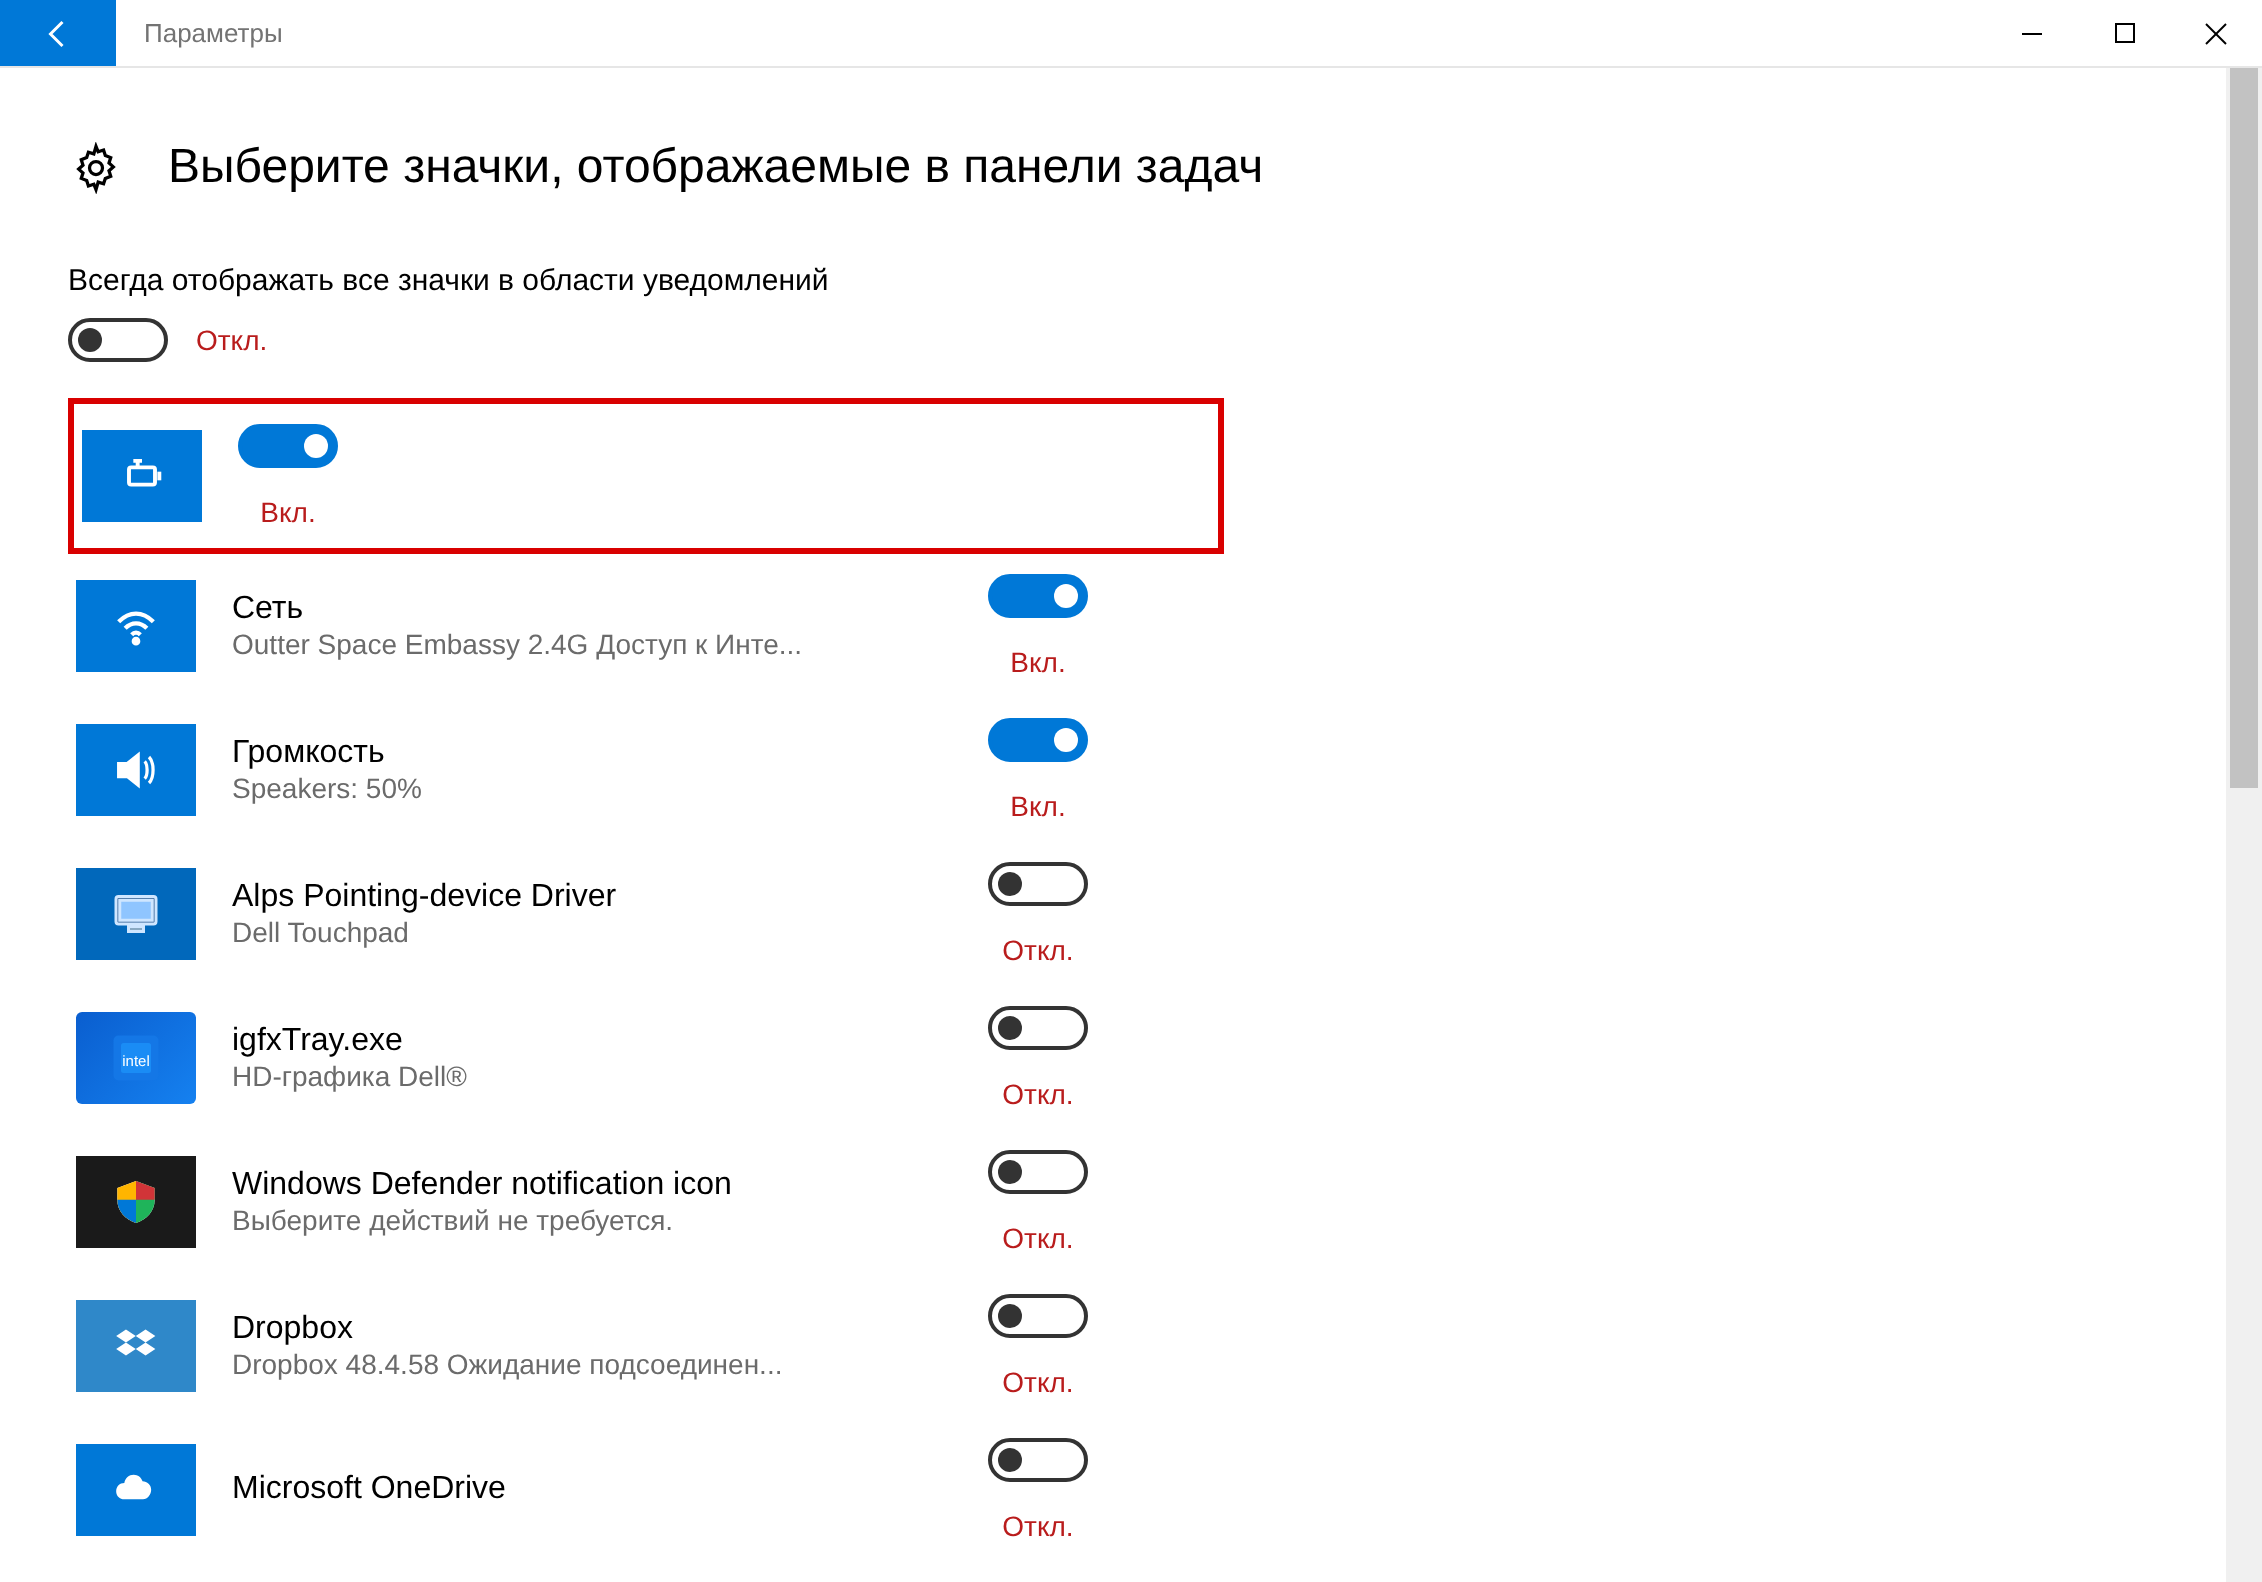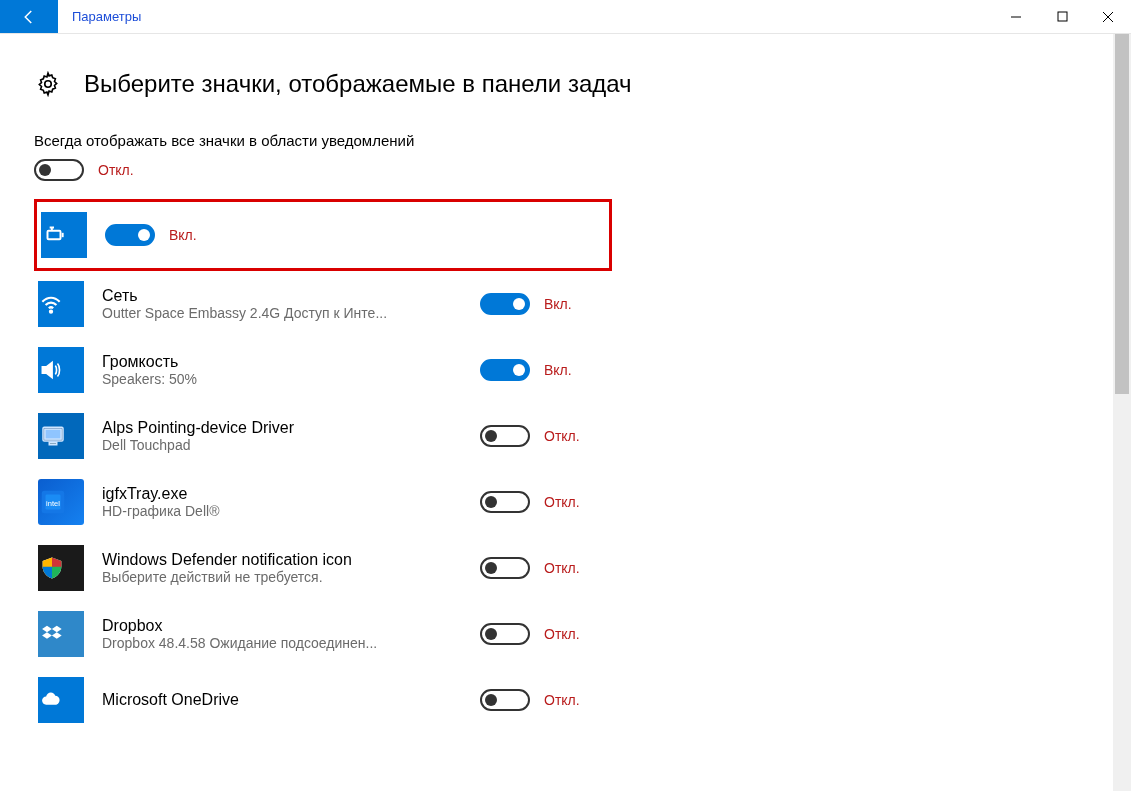--- a/index.html
+++ b/index.html
@@ -24,21 +24,21 @@
     align-items: center;
     justify-content: center;
     color: #fff;
   }
   .titlebar-title {
     flex: 0 0 auto;
     display: flex;
     align-items: center;
     padding-left: 14px;
     font-size: 13px;
-    color: #1d4ed8;
+    color: #737373;
   }
   .titlebar-spacer { flex: 1; }
   .win-controls { display: flex; }
   .win-btn {
     width: 46px;
     display: flex;
     align-items: center;
     justify-content: center;
     color: #000;
     font-size: 14px;
@@ -115,25 +115,25 @@
     display: flex;
     align-items: center;
     padding: 10px 4px;
     gap: 18px;
     width: 578px;
   }
   .item.highlight {
     border: 3px solid #d90000;
   }
   .item-icon {
-    width: 46px; height: 46px;
+    width: 60px; height: 46px;
     background: #0078d7;
     display: flex;
     align-items: center;
-    justify-content: flex-start;
+    justify-content: center;
     flex-shrink: 0;
     color: #fff;
     font-size: 22px;
   }
   .item-icon.monitor { background: #0168bb; }
   .item-icon.intel {
     background: linear-gradient(135deg, #0a5ecf, #1581f0);
     border-radius: 3px;
   }
   .item-icon.defender { background: #1a1a1a; color: #fff; }
@@ -153,20 +153,21 @@
     font-size: 14px;
     color: #6b6b6b;
     white-space: nowrap;
     overflow: hidden;
     text-overflow: ellipsis;
   }
   .item-toggle-wrap {
     display: flex;
     align-items: center;
     gap: 14px;
+    flex-direction: column;
   }
   .scrollbar {
     position: absolute;
     right: 0;
     top: 34px;
     bottom: 0;
     width: 18px;
     background: #f0f0f0;
   }
   .scrollbar-thumb {

